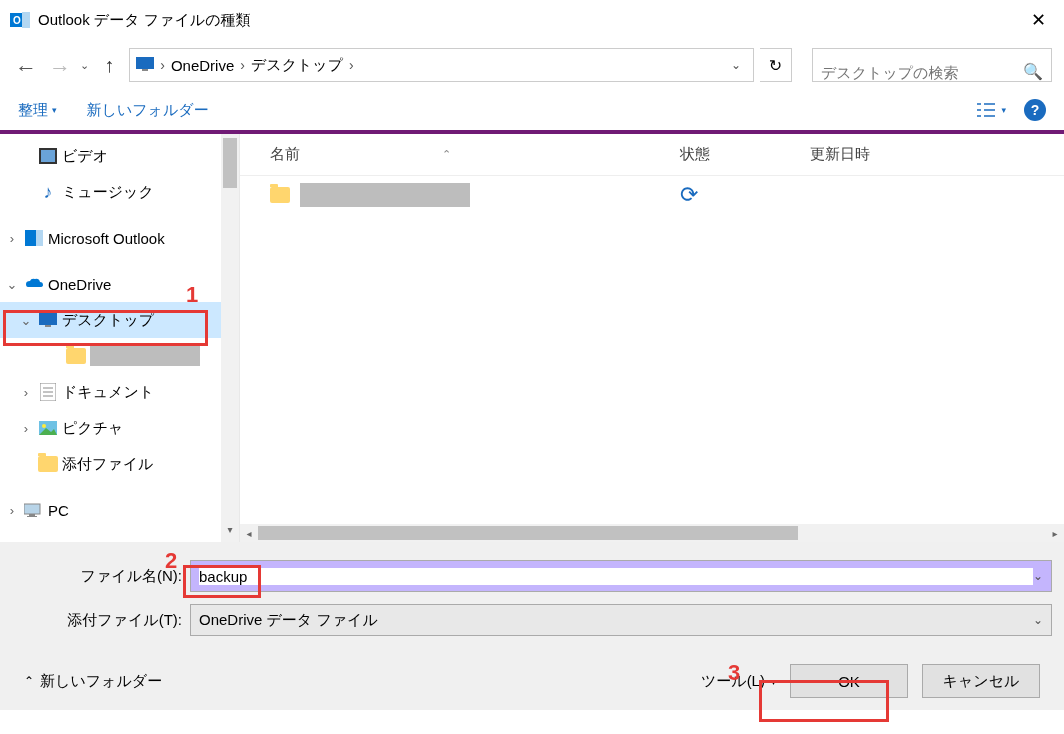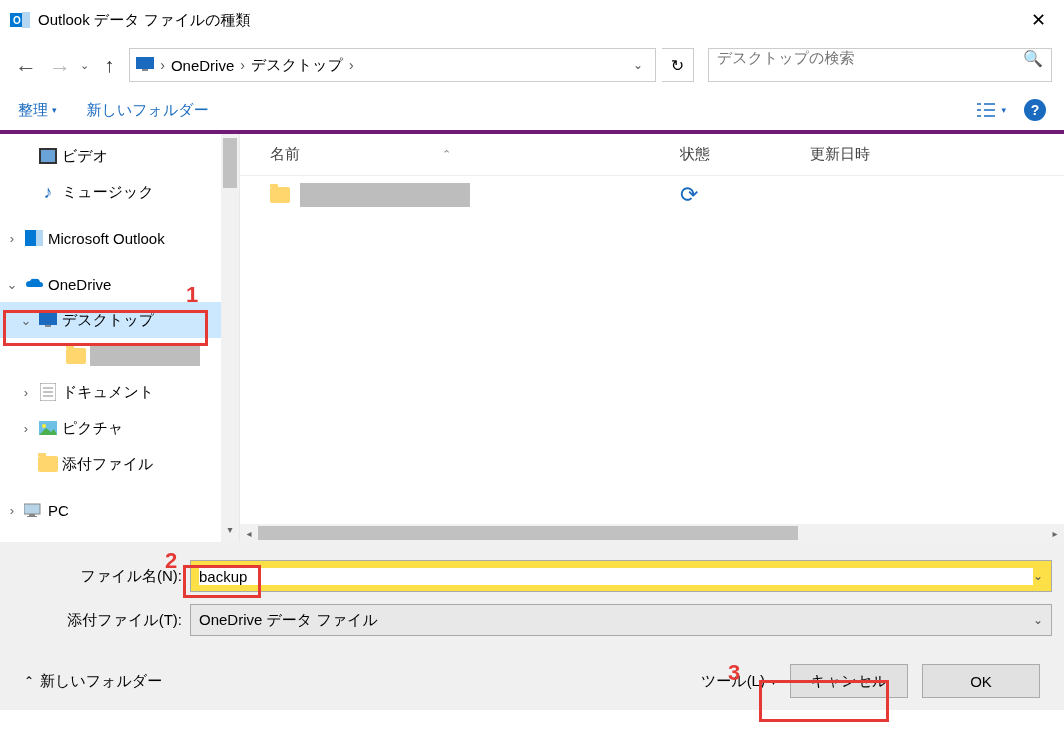--- a/index.html
+++ b/index.html
@@ -13,21 +13,21 @@
 .navbar { height: 50px; display: flex; align-items: center; padding: 0 12px; gap: 6px; }
 .nav-arrow { width: 28px; height: 28px; display: flex; align-items: center; justify-content: center; color: #555; font-size: 22px; }
 .nav-arrow.disabled { color: #bbb; }
 .caret-small { font-size: 11px; color: #555; }
 .up-arrow { width: 28px; height: 28px; display: flex; align-items: center; justify-content: center; font-size: 20px; color: #333; }
 .addr { flex: 1; height: 34px; border: 1px solid #ccc; display: flex; align-items: center; padding: 0 6px; gap: 6px; position: relative; }
 .addr .bc { display: flex; align-items: center; gap: 4px; }
 .addr .sep { font-size: 14px; color: #555; }
 .addr .drop { margin-left: auto; font-size: 12px; color: #555; padding: 0 6px; }
 .refresh { width: 32px; height: 34px; border: 1px solid #ccc; border-left: none; display: flex; align-items: center; justify-content: center; font-size: 16px; }
-.search { width: 344px; height: 34px; border: 1px solid #ccc; margin-left: 8px; display: flex; align-items: flex-start; padding: 0 8px; color: #777; }
+.search { width: 240px; height: 34px; border: 1px solid #ccc; margin-left: 14px; display: flex; align-items: flex-end; padding: 0 8px; color: #777; }
 .search input { border: none; flex: 1; font-size: 15px; outline: none; }
 .search .sicon { font-size: 16px; color: #555; }
 
 .toolbar { height: 44px; background: #fff; border-bottom: 4px solid #701a75; display: flex; align-items: center; padding: 0 18px; gap: 30px; }
 .toolbar .btn { color: #1a6bbf; font-size: 15px; display: flex; align-items: center; gap: 4px; }
 .toolbar .caret { font-size: 9px; color: #1a6bbf; }
 .toolbar .right { margin-left: auto; display: flex; align-items: center; gap: 18px; }
 .toolbar .view-icon { color: #1a6bbf; font-size: 18px; display: flex; align-items: center; gap: 4px; }
 .help-icon { width: 22px; height: 22px; border-radius: 50%; background: #1a6bbf; color: #fff; display: flex; align-items: center; justify-content: center; font-size: 14px; font-weight: bold; }
 
@@ -59,21 +59,21 @@
 .gray-box { width: 170px; height: 24px; background: #bdbdbd; }
 .sync-icon { color: #1a6bbf; font-size: 22px; }
 .hscroll { position: absolute; bottom: 0; left: 0; right: 0; height: 18px; background: #f1f1f1; display: flex; align-items: center; }
 .hscroll .harrow { width: 18px; text-align: center; font-size: 10px; color: #666; }
 .hscroll .htrack { flex: 1; position: relative; height: 100%; }
 .hscroll .hthumb { position: absolute; top: 2px; bottom: 2px; left: 0; width: 540px; background: #c1c1c1; }
 
 .bottom { background: #f0f0f0; padding: 18px 12px 12px 12px; }
 .form-row { display: flex; align-items: center; margin-bottom: 12px; }
 .form-label { width: 178px; text-align: right; padding-right: 8px; font-size: 15px; }
-.fn-input { flex: 1; height: 32px; border: 1px solid #aaa; background: #fde047; display: flex; align-items: center; padding: 0 8px; }
+.fn-input { flex: 1; height: 32px; border: 1px solid #aaa; background: #c4b5fd; display: flex; align-items: center; padding: 0 8px; }
 .fn-input input { border: none; flex: 1; font-size: 15px; outline: none; }
 .fn-input .dd { font-size: 12px; color: #555; }
 .ft-select { flex: 1; height: 32px; border: 1px solid #aaa; background: #e8e8e8; display: flex; align-items: center; padding: 0 8px; }
 .ft-select .dd { margin-left: auto; font-size: 12px; color: #555; }
 
 .footer { display: flex; align-items: center; padding: 16px 12px 0 12px; }
 .folder-hide { display: flex; align-items: center; gap: 6px; font-size: 15px; }
 .footer-right { margin-left: auto; display: flex; align-items: center; gap: 14px; }
 .tools { font-size: 15px; display: flex; align-items: center; gap: 6px; }
 .tools .t-caret { font-size: 10px; }
@@ -294,22 +294,22 @@
   <div class="footer">
     <div class="folder-hide">
       <span style="font-size:12px">⌃</span>
       <span>新しいフォルダー</span>
     </div>
     <div class="footer-right">
       <div class="tools">
         <span>ツール(L)</span>
           <span class="t-caret">▾</span>
       </div>
+      <div class="wbtn">OK</div>
       <div class="wbtn">キャンセル</div>
-      <div class="wbtn">OK</div>
     </div>
   </div>
 </div>
 
 <div class="redbox" style="left:3px; top:310px; width:205px; height:36px;"></div>
 <div class="redlabel" style="left:186px; top:282px;">1</div>
 
 <div class="redbox" style="left:183px; top:565px; width:78px; height:33px;"></div>
 <div class="redlabel" style="left:165px; top:548px;">2</div>
 

